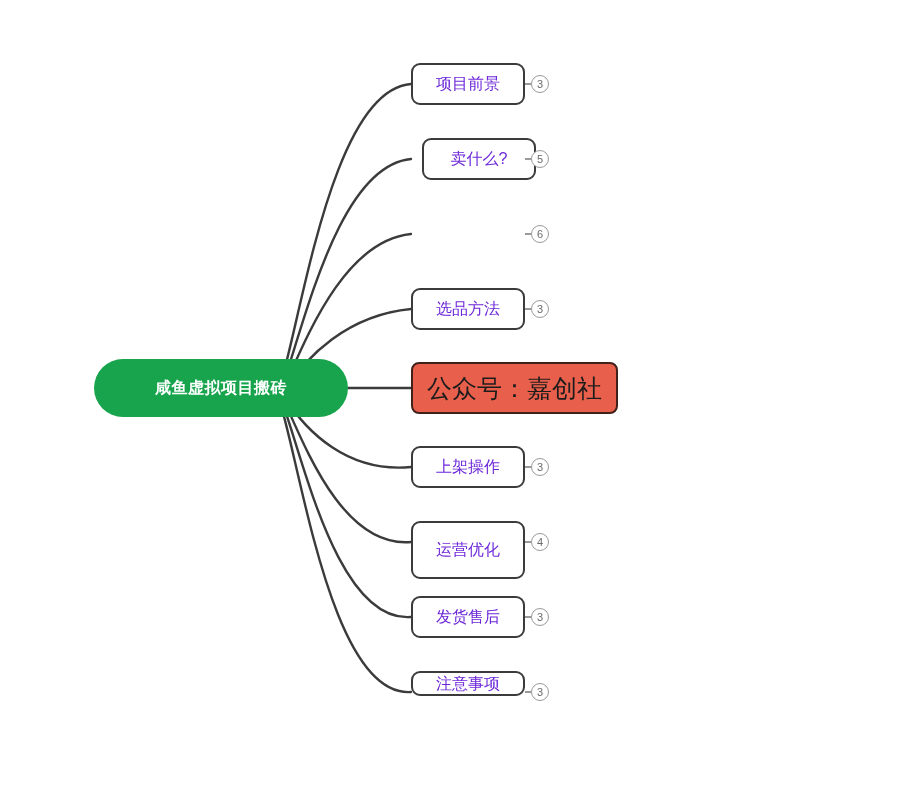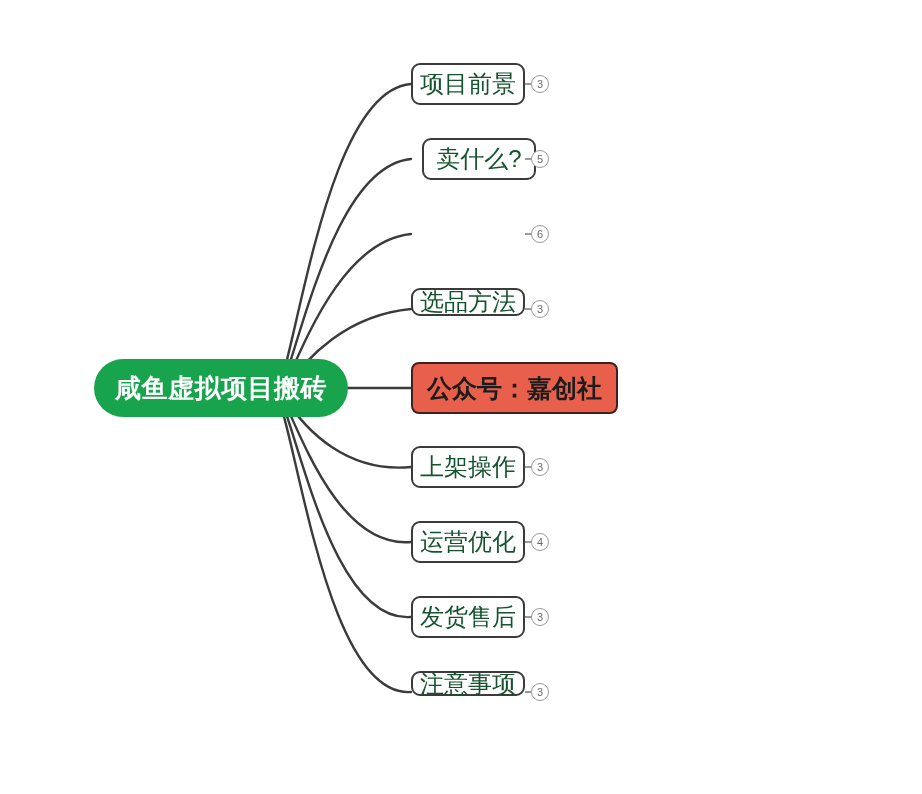--- a/index.html
+++ b/index.html
@@ -51,21 +51,21 @@
     height: 58px;
     border-radius: 29px;
     background: #17a44c;
     display: flex;
     align-items: center;
     justify-content: center;
     box-sizing: border-box;
   }
   .root-node .root-label {
     color: #ffffff;
-    font-size: 26px;
+    font-size: 16px;
     font-weight: bold;
     letter-spacing: 0.5px;
     line-height: 1;
     white-space: nowrap;
   }
 
   
   .branch {
     position: absolute;
     box-sizing: border-box;
@@ -78,36 +78,36 @@
     width: 100%;
     height: 100%;
     border: 2px solid #3b3b3b;
     border-radius: 9px;
     background: #ffffff;
     display: flex;
     align-items: center;
     justify-content: center;
   }
   .branch .box-label {
-    color: #14532d;
-    font-size: 24px;
+    color: #6d28d9;
+    font-size: 16px;
     line-height: 1;
     white-space: nowrap;
   }
 
   
   .branch.highlight .box {
     background: #e8604c;
     border: 2px solid #42211c;
     border-radius: 8px;
   }
   .branch.highlight .box-label {
     color: #1c1c1c;
     font-size: 25px;
-    font-weight: bold;
+    font-weight: normal;
   }
 
   
   .badge-wrap {
     position: absolute;
     display: flex;
     align-items: center;
   }
   .badge-stub {
     width: 6px;
@@ -170,21 +170,21 @@
     <div class="badge-wrap" style="left:525px; top:150px;">
       <span class="badge-stub"></span>
       <span class="badge">5</span>
     </div>
 
     <div class="badge-wrap" style="left:525px; top:225px;">
       <span class="badge-stub"></span>
       <span class="badge">6</span>
     </div>
 
-    <div class="branch" style="left:411px; top:288px; width:114px; height:28px;">
+    <div class="branch" style="left:411px; top:288px; width:114px; height:42px;">
       <div class="box">
         <span class="box-label">选品方法</span>
       </div>
     </div>
     <div class="badge-wrap" style="left:525px; top:300px;">
       <span class="badge-stub"></span>
       <span class="badge">3</span>
     </div>
 
     <div class="branch highlight" style="left:411px; top:362px; width:207px; height:52px;">
@@ -196,21 +196,21 @@
     <div class="branch" style="left:411px; top:446px; width:114px; height:42px;">
       <div class="box">
         <span class="box-label">上架操作</span>
       </div>
     </div>
     <div class="badge-wrap" style="left:525px; top:458px;">
       <span class="badge-stub"></span>
       <span class="badge">3</span>
     </div>
 
-    <div class="branch" style="left:411px; top:521px; width:114px; height:42px;">
+    <div class="branch" style="left:411px; top:521px; width:114px; height:58px;">
       <div class="box">
         <span class="box-label">运营优化</span>
       </div>
     </div>
     <div class="badge-wrap" style="left:525px; top:533px;">
       <span class="badge-stub"></span>
       <span class="badge">4</span>
     </div>
 
     <div class="branch" style="left:411px; top:596px; width:114px; height:42px;">

